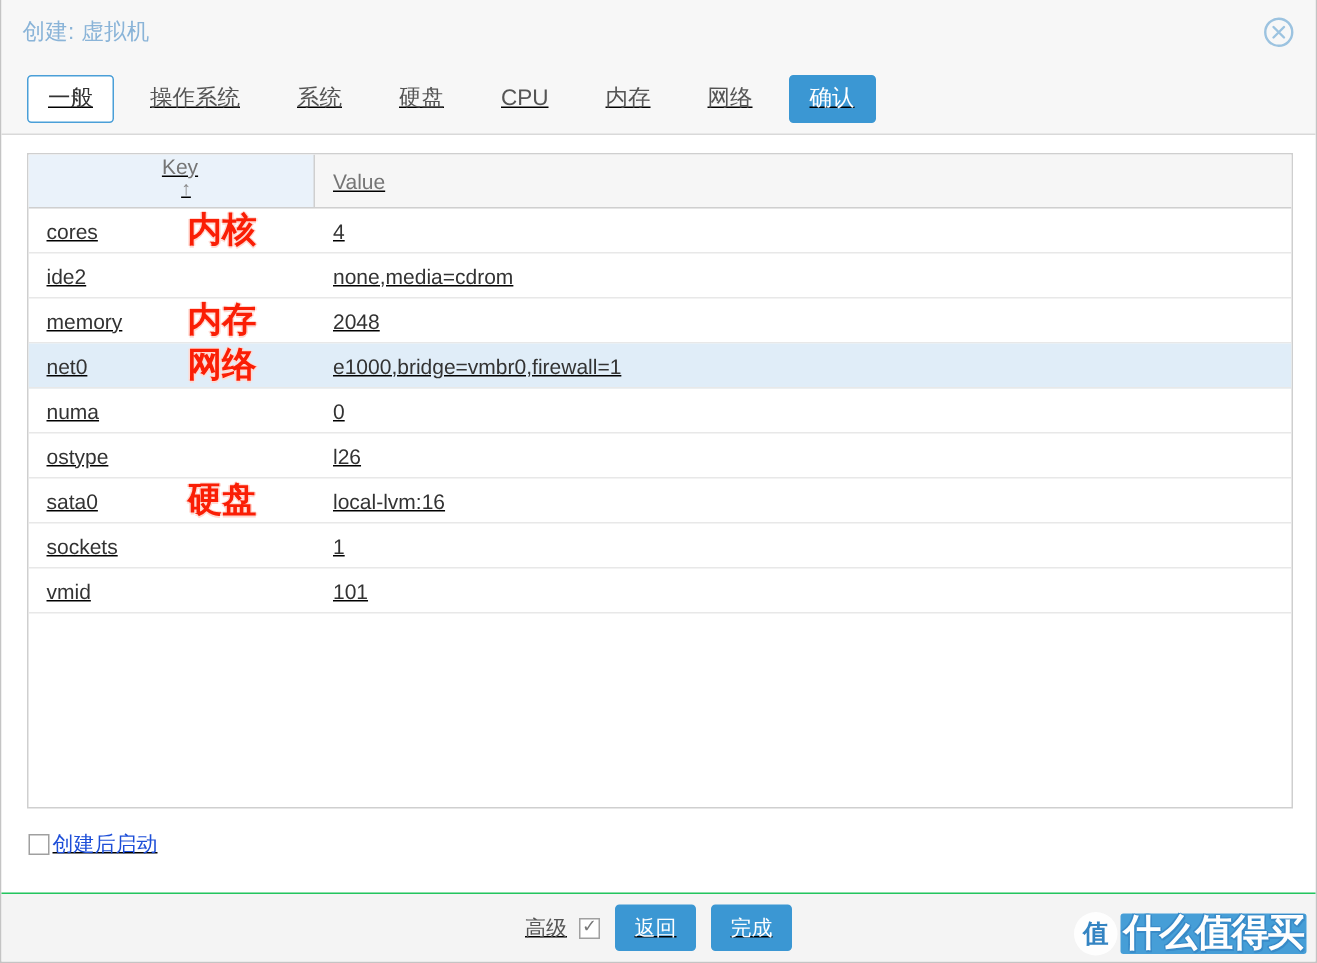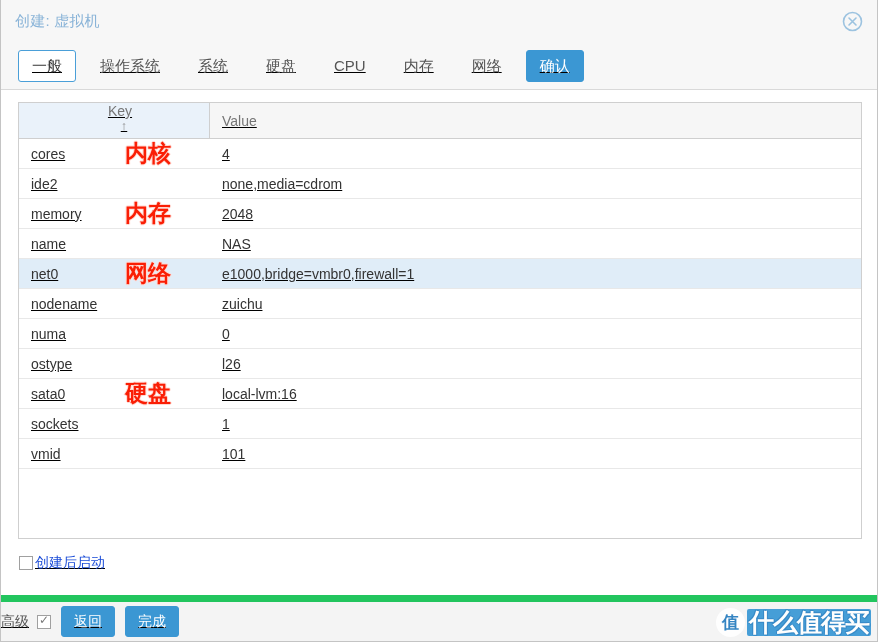--- a/index.html
+++ b/index.html
@@ -231,25 +231,25 @@
     margin-left: 2px;
     cursor: pointer;
   }
 
   
   .footer {
     position: relative;
     flex: 0 0 46px;
     height: 46px;
     background: #f4f4f4;
-    border-top: 7px solid #22c55e;
-    box-sizing: border-box;
-    display: flex;
-    align-items: center;
-    justify-content: flex-start;
+    border-top: 1px solid #22c55e;
+    box-sizing: border-box;
+    display: flex;
+    align-items: center;
+    justify-content: center;
     padding-right: 0;
   }
   .adv-label {
     font-size: 14px;
     color: #555555;
     margin-right: 8px;
   }
   .footer-btn {
     background: #3b97d3;
     color: #ffffff;
@@ -365,43 +365,29 @@
           </div>
 
           <div class="grid-row">
             <div class="gb-cell col-key">
               <span>memory</span>
               <span class="annot">内存</span>
             </div>
             <div class="gb-cell col-value">2048</div>
           </div>
 
-          <div class="grid-row">
-            <div class="gb-cell col-key">
-              <span>name</span>
-              <span class="annot"></span>
-            </div>
-            <div class="gb-cell col-value">NAS</div>
-          </div>
 
           <div class="grid-row selected">
             <div class="gb-cell col-key">
               <span>net0</span>
               <span class="annot">网络</span>
             </div>
             <div class="gb-cell col-value">e1000,bridge=vmbr0,firewall=1</div>
           </div>
 
-          <div class="grid-row">
-            <div class="gb-cell col-key">
-              <span>nodename</span>
-              <span class="annot"></span>
-            </div>
-            <div class="gb-cell col-value">zuichu</div>
-          </div>
 
           <div class="grid-row">
             <div class="gb-cell col-key">
               <span>numa</span>
               <span class="annot"></span>
             </div>
             <div class="gb-cell col-value">0</div>
           </div>
 
           <div class="grid-row">

